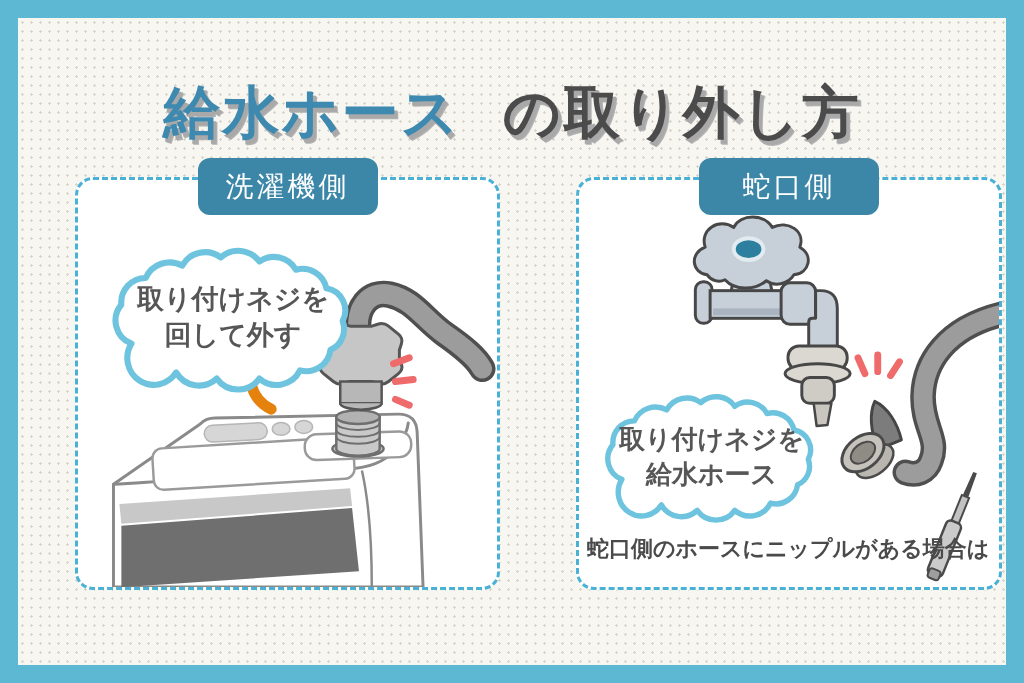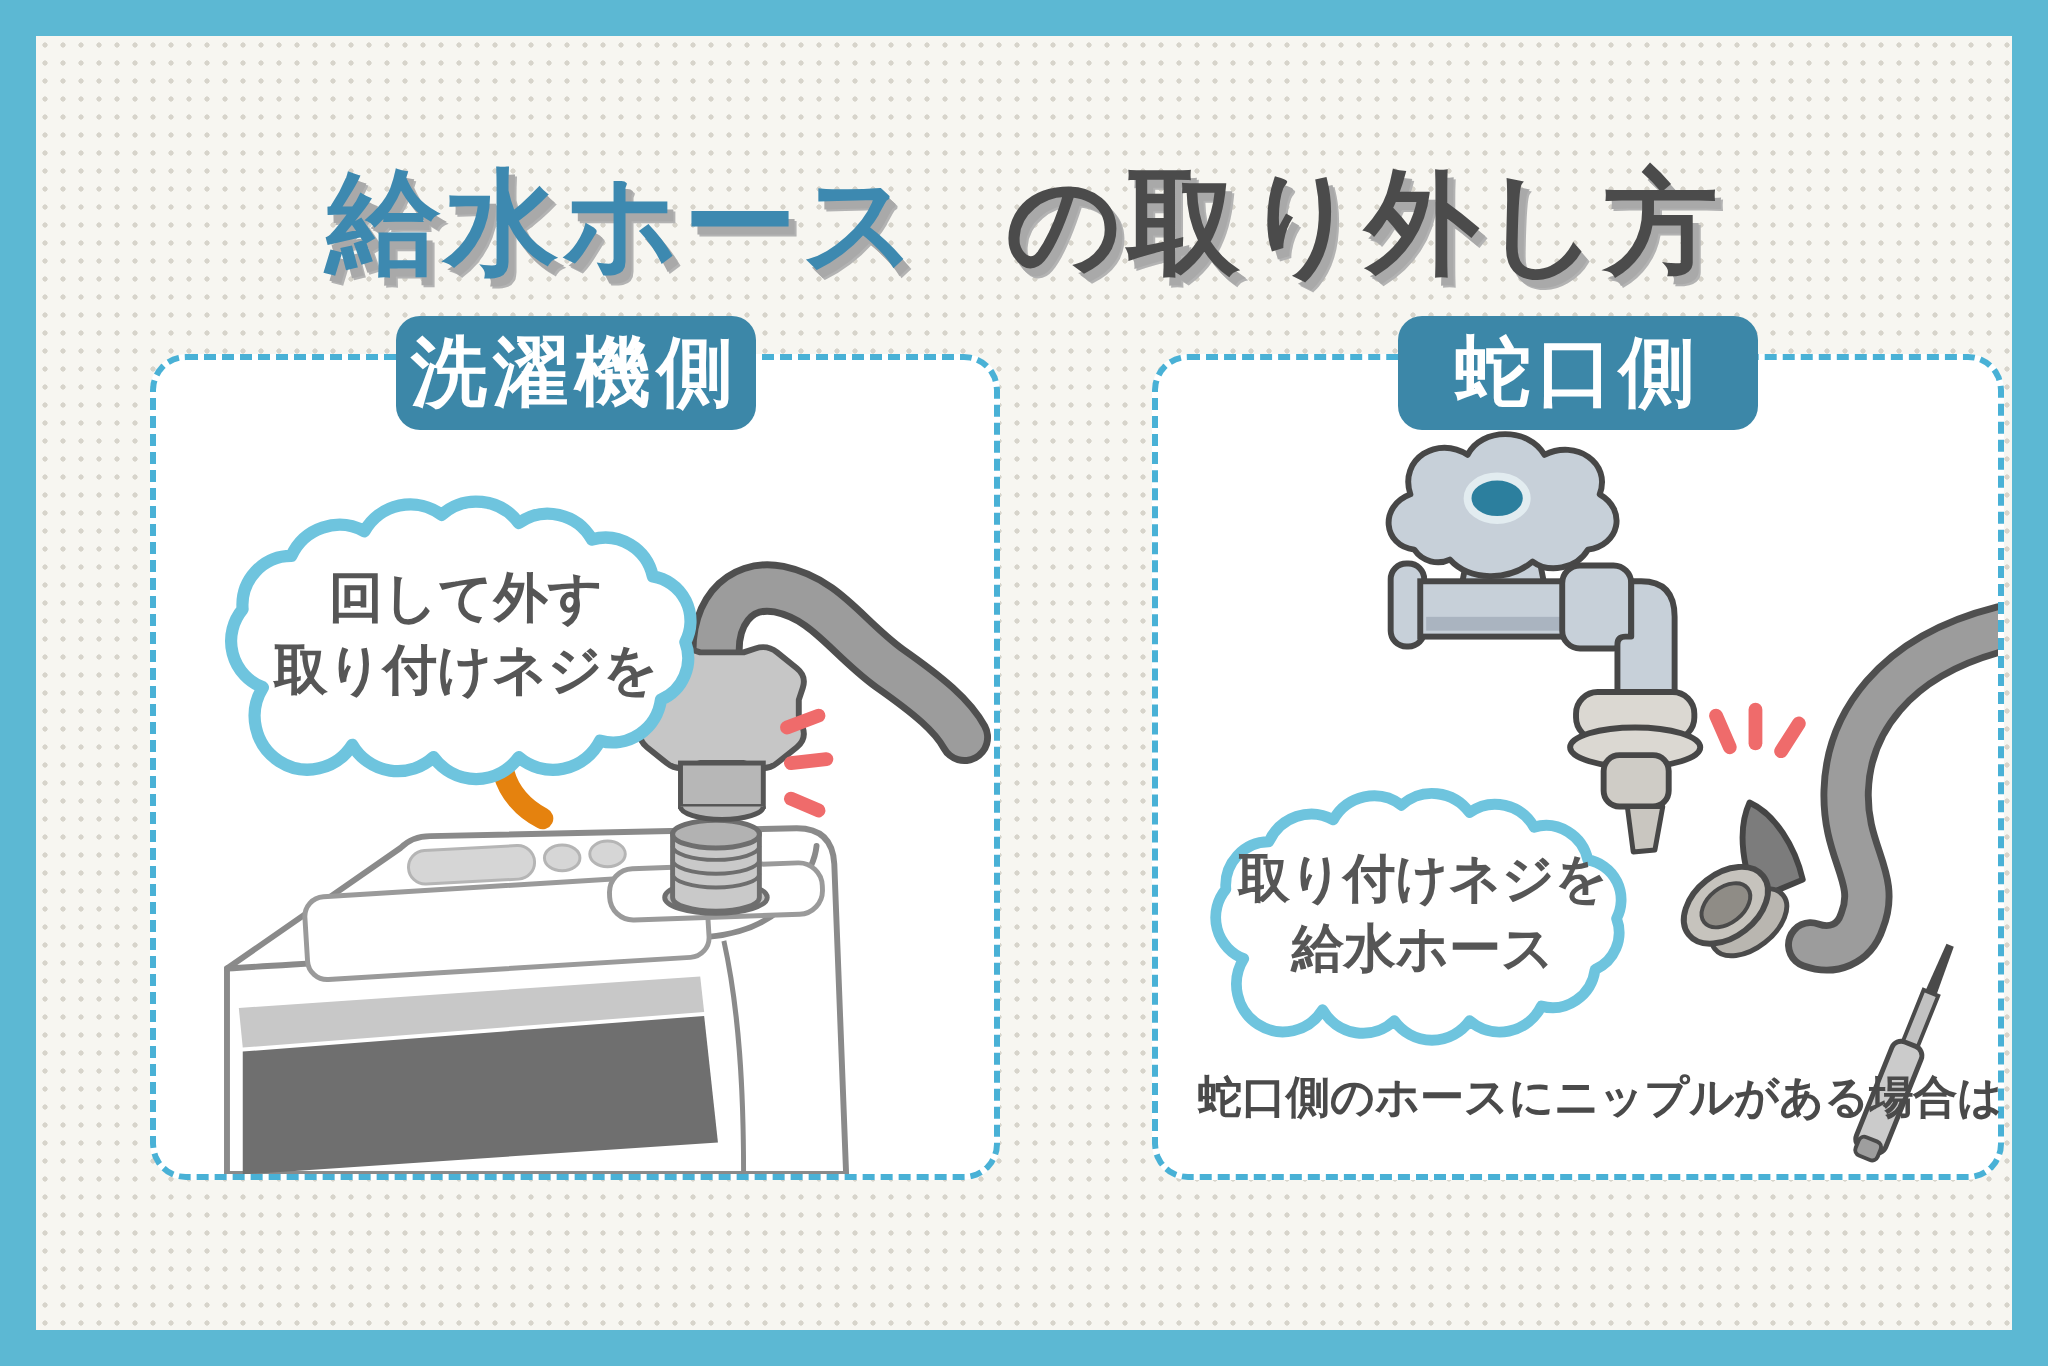--- a/index.html
+++ b/index.html
@@ -14,32 +14,32 @@
          text-shadow:3px 4px 0 #a9a9a9,4px 5px 0 #b3b3b3;white-space:nowrap;}
   .title .hl{color:#3d89b0;font-family:Liberation Mono, monospace;}
   .title .rest{color:#4b4b4b;margin-left:42px;}
   .panel{position:absolute;top:159px;width:425px;height:413px;background:#ffffff;
          border:3px dashed #49b1d6;border-radius:18px;box-sizing:border-box;}
   .panel-left{left:57px;}
   .panel-right{left:518px;width:426px;margin-left:40px;}
   .panel-header{position:absolute;top:-22px;left:50%;transform:translateX(-50%);
          width:180px;height:57px;background:#3c87a8;border-radius:12px;
          display:flex;align-items:center;justify-content:center;
-         color:#ffffff;font-size:38px;font-weight:700;letter-spacing:3px;z-index:5;}
+         color:#ffffff;font-size:28px;font-weight:400;letter-spacing:3px;z-index:5;}
   .illust{position:absolute;left:0;top:0;width:100%;height:100%;}
   .cloud{position:absolute;z-index:4;}
   .cloud svg{position:absolute;left:0;top:0;width:100%;height:100%;}
   .cloud-text{position:absolute;left:0;top:0;right:0;bottom:0;display:flex;flex-direction:column;
          align-items:center;justify-content:center;text-align:center;
          color:#565656;font-weight:700;line-height:1.32;}
   .cloud-left{left:23px;top:61px;width:264px;height:154px;}
   .cloud-left .cloud-text{font-size:27px;}
   .cloud-right{left:16px;top:208px;width:233px;height:137px;}
   .cloud-right .cloud-text{font-size:26px;}
-  .note{position:absolute;left:20px;top:352px;color:#4a4a4a;font-size:22px;
+  .note{position:absolute;left:8px;top:352px;color:#4a4a4a;font-size:22px;
         font-weight:700;line-height:1.5;z-index:3;white-space:nowrap;}
 </style>
 </head>
 <body>
 
 <div class="stage">
   <div class="inner">
 
     <h1 class="title"><span class="hl">給水ホース</span><span class="rest">の取り外し方</span></h1>
 
@@ -93,22 +93,22 @@
           <path d="M 322,204 L 340,202"></path>
           <path d="M 322,222 L 336,228"></path>
         </g>
       </svg>
 
       <div class="cloud cloud-left">
         <svg viewBox="0 0 260 150" preserveAspectRatio="none">
           <path d="M 30,100 A 24,24 0 0 1 20,62 A 24,24 0 0 1 44,36 A 26,26 0 0 1 80,24 A 26,26 0 0 1 118,16 A 26,26 0 0 1 156,20 A 25,25 0 0 1 192,28 A 24,24 0 0 1 222,46 A 22,22 0 0 1 238,78 A 22,22 0 0 1 226,106 A 24,24 0 0 1 196,126 A 26,26 0 0 1 156,134 A 26,26 0 0 1 114,134 A 26,26 0 0 1 74,128 A 26,26 0 0 1 30,100 Z" fill="#ffffff" stroke="#6ec4de" stroke-width="6" stroke-linejoin="round"></path>
         </svg>
         <div class="cloud-text">
+          <span>取り付けネジを</span>
           <span>回して外す</span>
-          <span>取り付けネジを</span>
         </div>
       </div>
     </section>
 
     <section class="panel panel-right">
       <div class="panel-header">蛇口側</div>
 
       <svg class="illust" viewBox="0 0 426 412" preserveAspectRatio="none">
 
         <g>

